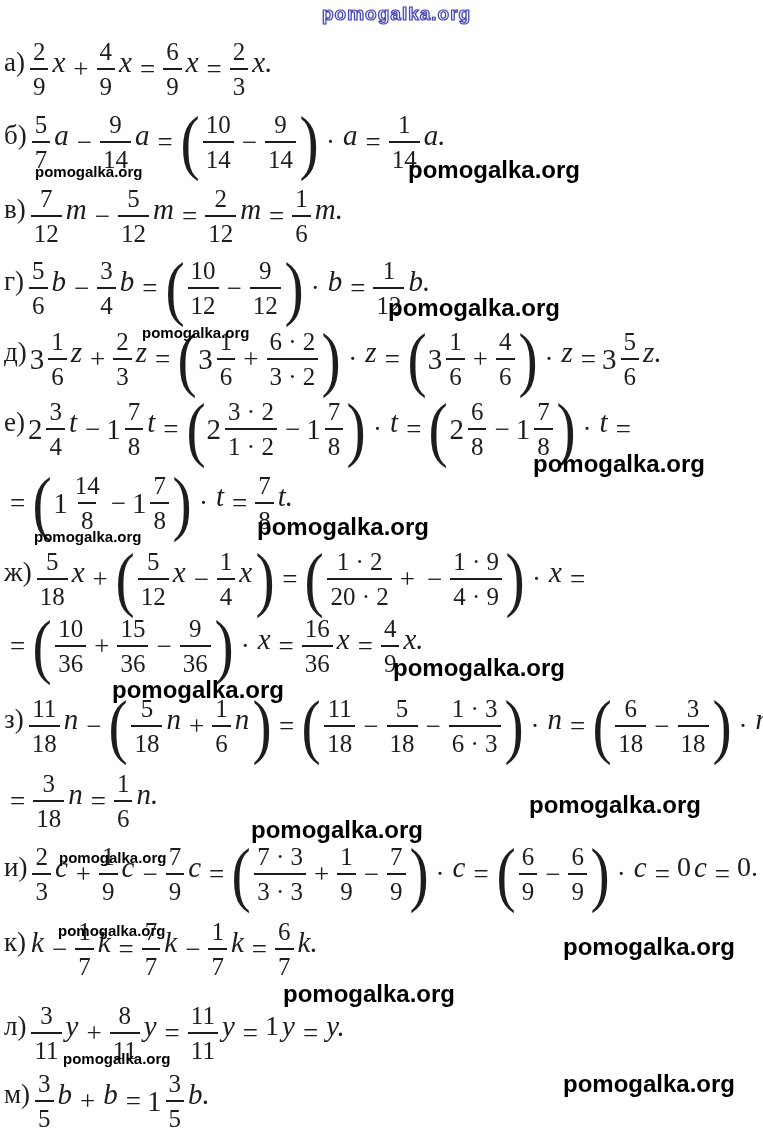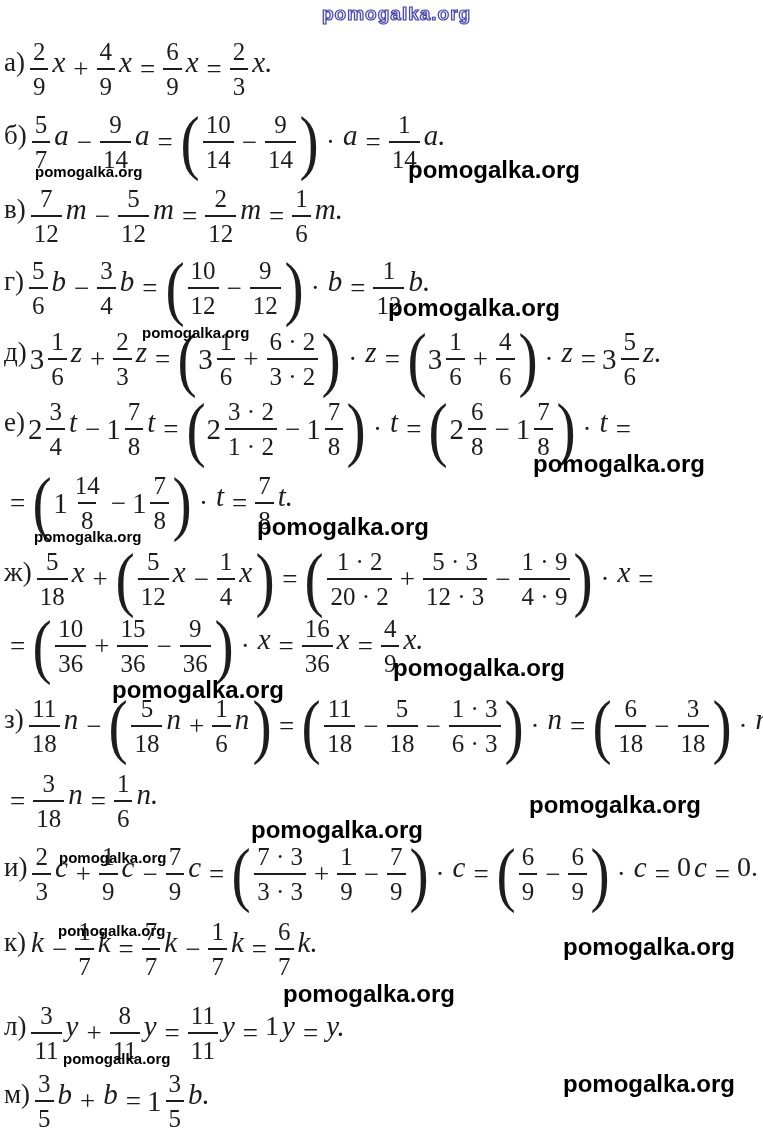--- a/index.html
+++ b/index.html
@@ -329,24 +329,20 @@
       </span>
       <span class="var">x</span>
       <span class="paren">)</span>
       <span class="op">=</span>
       <span class="paren">(</span>
       <span class="frac">
         <span class="num">1 · 2</span>
         <span class="den">20 · 2</span>
       </span>
       <span class="op">+</span>
-      <span class="frac">
-        <span class="num">5 · 3</span>
-        <span class="den">12 · 3</span>
-      </span>
       <span class="op">−</span>
       <span class="frac">
         <span class="num">1 · 9</span>
         <span class="den">4 · 9</span>
       </span>
       <span class="paren">)</span>
       <span class="op">·</span>
       <span class="var">x</span>
       <span class="op">=</span>
     </div>

